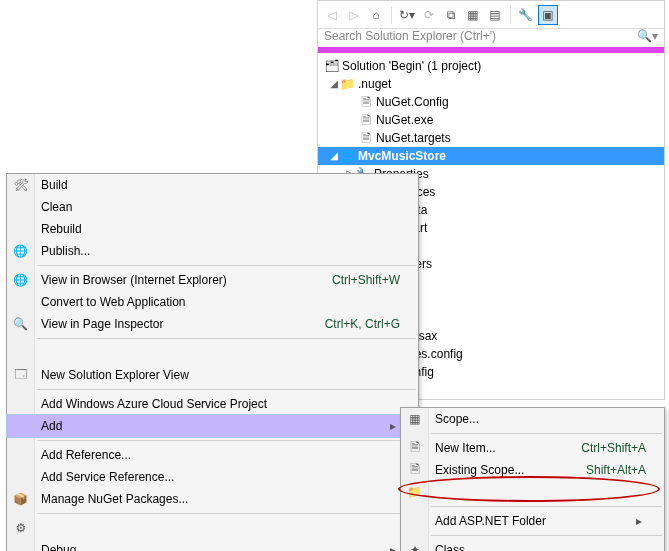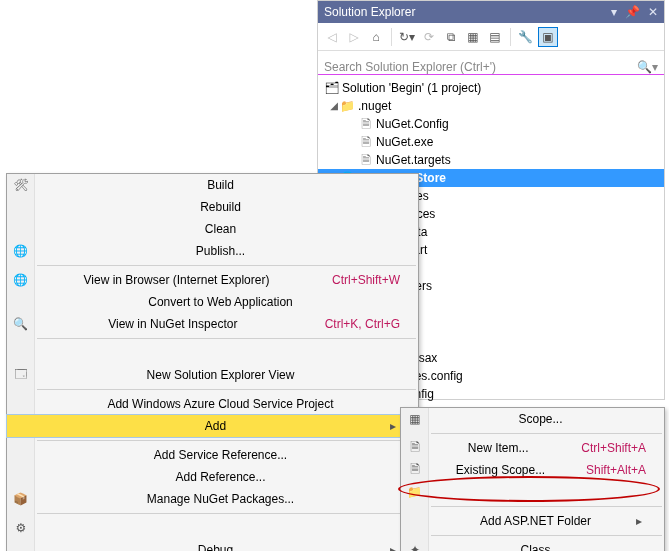--- a/index.html
+++ b/index.html
@@ -7,59 +7,51 @@
 
   
   .se-panel { position: absolute; left: 317px; top: 0; width: 348px; height: 400px; border: 1px solid #cfcfcf; background: #fff; }
   .se-title { background: #5d6b99; color: #fff; height: 22px; line-height: 22px; padding: 0 6px; display: flex; align-items: center; justify-content: space-between; }
   .se-title .caps { display: flex; gap: 8px; color: #dfe4f2; font-size: 11px; }
   .se-title .caps span { cursor: default; }
   .se-toolbar { height: 28px; border-bottom: 1px solid #ddd; display: flex; align-items: center; padding: 0 4px; gap: 2px; }
   .se-toolbar .tb { width: 20px; height: 20px; display: flex; align-items: center; justify-content: center; color: #555; }
   .se-toolbar .tb.disabled { opacity: .4; }
   .se-toolbar .tb.active { border: 1px solid #0078d7; background: #cde6f7; }
-  .se-search { height: 24px; border-bottom: 1px solid #d946ef; display: flex; align-items: flex-end; padding: 0 6px; color: #888; }
+  .se-search { height: 24px; border-bottom: 6px solid #d946ef; display: flex; align-items: flex-start; padding: 0 6px; color: #888; }
   .se-search .ph { flex: 1; }
   .se-tree { padding: 4px 0 0 0; }
   .row { height: 18px; line-height: 18px; white-space: nowrap; display: flex; align-items: center; }
   .row .indent { display: inline-block; }
   .row .tw { width: 12px; display: inline-block; color: #666; font-size: 10px; text-align: center; }
   .row .ic { width: 16px; height: 16px; display: inline-flex; align-items: center; justify-content: center; margin-right: 2px; }
   .row.sel { background: #3399ff; color: #fff; }
   .row.sel .tw { color: #fff; }
   .folder { color: #d9a33e; }
   .file { color: #6b6b6b; }
 
   
   .menu { position: absolute; background: #f5f5f5; border: 1px solid #a0a0a0; box-shadow: 2px 2px 4px rgba(0,0,0,.2); }
   .menu .iconcol { position: absolute; left: 0; top: 0; bottom: 0; width: 28px; background: #f0f0f0; border-right: 1px solid #e0e0e0; }
   .menu .items { position: relative; }
   .mi { height: 22px; display: flex; align-items: center; padding-right: 18px; }
   .mi .micon { width: 28px; height: 22px; display: flex; align-items: center; justify-content: center; color: #555; }
-  .mi .mlabel { flex: 1; padding-left: 6px; text-align: center; }
-  .mi .mshort { color: #be185d; padding-left: 20px; }
+  .mi .mlabel { flex: 1; padding-left: 6px; }
+  .mi .mshort { color: #14532d; padding-left: 20px; }
   .mi .arrow { width: 10px; color: #555; }
-  .mi.sel { background: #fde047; outline: 1px solid #a6c8e6; }
+  .mi.sel { background: #c4b5fd; outline: 1px solid #a6c8e6; }
   .sep { height: 1px; background: #d0d0d0; margin: 3px 2px 3px 30px; }
 
   
   .ellipse { position: absolute; border: 2px solid #c00000; border-radius: 50%; pointer-events: none; }
 </style>
 </head>
 <body>
 
 <div class="se-panel">
-  <div class="se-title">
-    <span>Solution Explorer</span>
-    <span class="caps">
-      <span>▾</span>
-      <span>📌</span>
-      <span>✕</span>
-    </span>
-  </div>
   <div class="se-toolbar">
     <span class="tb disabled">◁</span>
     <span class="tb disabled">▷</span>
     <span class="tb">⌂</span>
     <span style="width:1px;height:18px;background:#ddd;margin:0 3px"></span>
     <span class="tb">↻▾</span>
     <span class="tb disabled">⟳</span>
     <span class="tb">⧉</span>
     <span class="tb">▦</span>
     <span class="tb">▤</span>
@@ -180,43 +172,43 @@
 
 <div class="menu" style="left:6px; top:173px; width:413px;">
   <div class="iconcol"></div>
   <div class="items">
     <div class="mi">
         <span class="micon">🛠</span>
         <span class="mlabel">Build</span>
       </div>
     <div class="mi">
         <span class="micon"></span>
+        <span class="mlabel">Clean</span>
+      </div>
+    <div class="mi">
+        <span class="micon"></span>
         <span class="mlabel">Rebuild</span>
-      </div>
-    <div class="mi">
-        <span class="micon"></span>
-        <span class="mlabel">Clean</span>
       </div>
     <div class="mi">
         <span class="micon">🌐</span>
         <span class="mlabel">Publish...</span>
       </div>
     <div class="sep"></div>
     <div class="mi">
         <span class="micon">🌐</span>
         <span class="mlabel">View in Browser (Internet Explorer)</span>
         <span class="mshort">Ctrl+Shift+W</span>
       </div>
     <div class="mi">
         <span class="micon"></span>
         <span class="mlabel">Convert to Web Application</span>
       </div>
     <div class="mi">
         <span class="micon">🔍</span>
-        <span class="mlabel">View in NuGet Inspector</span>
+        <span class="mlabel">View in Page Inspector</span>
         <span class="mshort">Ctrl+K, Ctrl+G</span>
       </div>
     <div class="sep"></div>
     <div class="mi">
         <span class="micon"></span>
       </div>
     <div class="mi">
         <span class="micon">🗔</span>
         <span class="mlabel">New Solution Explorer View</span>
       </div>
@@ -226,25 +218,25 @@
         <span class="mlabel">Add Windows Azure Cloud Service Project</span>
       </div>
     <div class="mi sel">
         <span class="micon"></span>
         <span class="mlabel">Add</span>
         <span class="arrow">▸</span>
       </div>
     <div class="sep"></div>
     <div class="mi">
         <span class="micon"></span>
+        <span class="mlabel">Add Reference...</span>
+      </div>
+    <div class="mi">
+        <span class="micon"></span>
         <span class="mlabel">Add Service Reference...</span>
-      </div>
-    <div class="mi">
-        <span class="micon"></span>
-        <span class="mlabel">Add Reference...</span>
       </div>
     <div class="mi">
         <span class="micon">📦</span>
         <span class="mlabel">Manage NuGet Packages...</span>
       </div>
     <div class="sep"></div>
     <div class="mi">
         <span class="micon">⚙</span>
       </div>
     <div class="mi">

